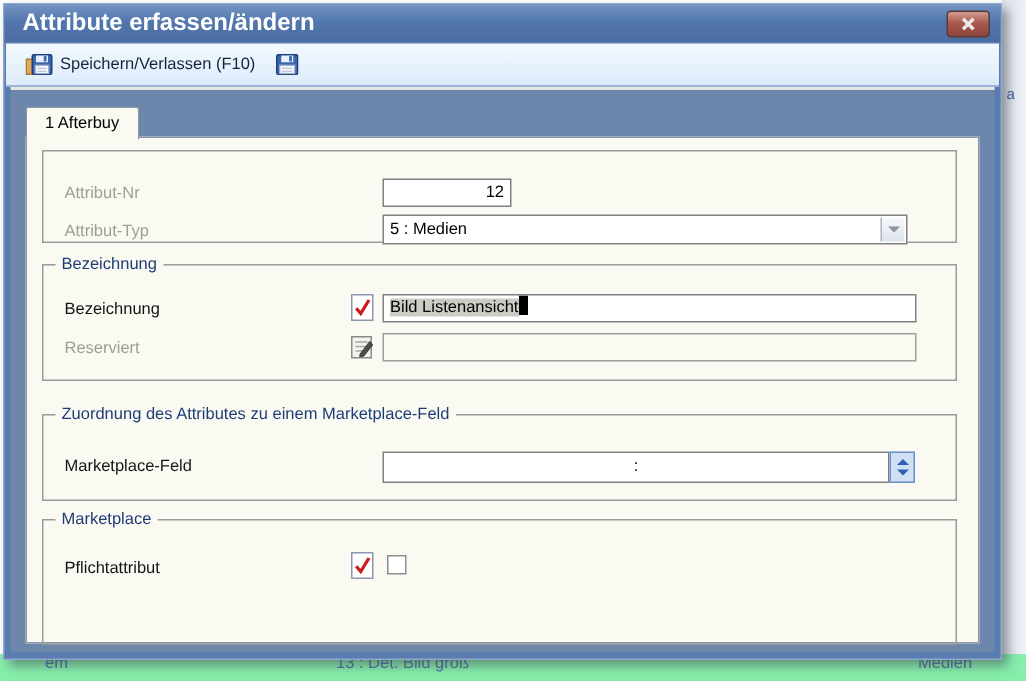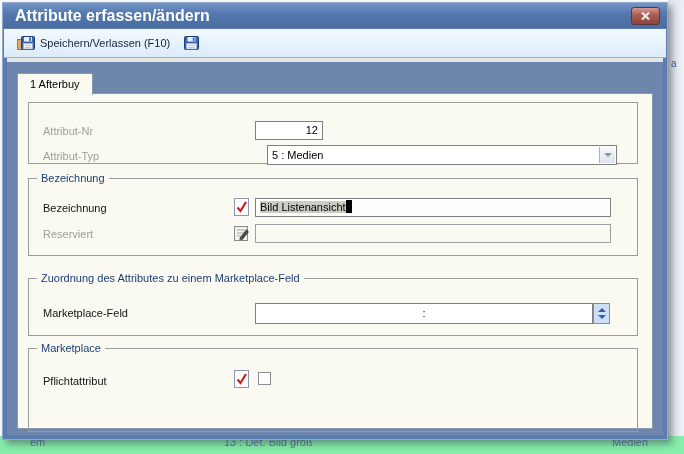--- a/index.html
+++ b/index.html
@@ -60,21 +60,21 @@
   }
   .tb-btn {
     display: flex; align-items: center; gap: 4px;
     font-size: 11px; color: #17233c; padding: 2px 4px;
   }
   .tb-btn-icononly { margin-left: 6px; }
 
   
   .client {
     position: absolute; top: 55px; left: 4px; right: 4px; bottom: 4px;
-    background: #6d86ab; border-top: 4px solid #e5e5e5;
+    background: #6d86ab; border-top: 2px solid #e5e5e5;
   }
   .tabs {
     position: absolute; left: 10px; top: 10px; height: 22px;
     display: flex; align-items: flex-end; z-index: 3;
   }
   .tab {
     font-size: 11px; color: #000;
     border: 1px solid #8b98a5; border-bottom: none;
     border-radius: 2px 2px 0 0;
     background: linear-gradient(#f6f4ea, #ece9da);
@@ -107,22 +107,22 @@
 
   .lbl { position: absolute; left: 14px; font-size: 11px; color: #141414; white-space: nowrap; }
   .lbl.disabled { color: #9e9e94; }
 
   .field {
     position: absolute; background: #ffffff; border: 1px solid #7f7f7f;
     font-size: 11px; color: #000; padding: 0 4px; overflow: hidden; white-space: nowrap;
   }
   .field.disabled { background: #fafaf2; border-color: #9f9f9f; }
 
-  .nr-field   { left: 226px; top: 18px; width: 68px;  height: 19px; line-height: 17px; text-align: right; }
-  .combo      { left: 226px; top: 42px; width: 350px; height: 20px; line-height: 18px; padding-right: 20px; margin-left: 12px; }
+  .nr-field   { left: 226px; top: 18px; width: 86px;  height: 19px; line-height: 17px; text-align: right; }
+  .combo      { left: 226px; top: 42px; width: 350px; height: 20px; line-height: 18px; padding-right: 20px; }
   .combo-arrow {
     position: absolute; top: 1px; right: 1px; bottom: 1px; width: 16px;
     background: linear-gradient(#f7f9fc, #dde3ec);
     border-left: 1px solid #a9b4c2;
     display: flex; align-items: center; justify-content: center;
   }
   .combo-arrow .tri-down-gray {
     width: 0; height: 0; border-left: 4px solid transparent;
     border-right: 4px solid transparent; border-top: 4px solid #8e959e;
   }

